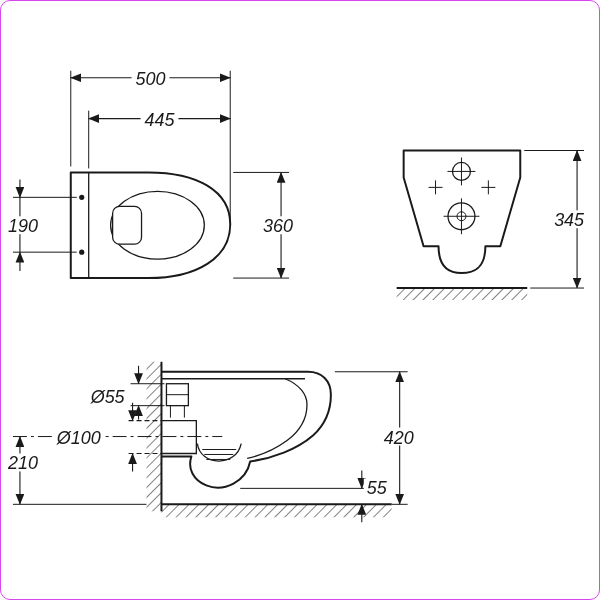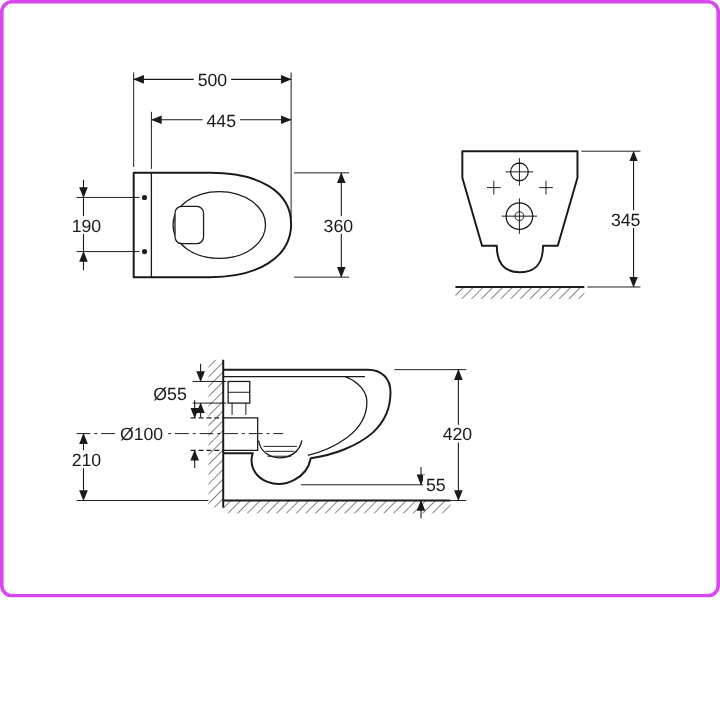--- a/index.html
+++ b/index.html
@@ -1,20 +1,21 @@
 <!DOCTYPE html>
 <html><head>
 <meta charset="utf-8">
 <style>
   html,body{margin:0;padding:0;background:#fff;}
   .canvas{
-    width:600px;height:498px;box-sizing:border-box;
-    border:3px solid #d946ef;border-radius:10px;overflow:hidden;
+    width:600px;height:600px;box-sizing:border-box;
+    border:1px solid #d946ef;border-radius:10px;overflow:hidden;
     background:#fff;position:relative;
     font-family:"Liberation Sans", sans-serif;
+    font-style:italic;
   }
   svg{display:block;width:100%;height:100%;}
   .outline{fill:none;stroke:#1a1a1a;stroke-width:2;stroke-linejoin:round;}
   .thin{fill:none;stroke:#1a1a1a;stroke-width:1.3;}
   .ext{fill:none;stroke:#1a1a1a;stroke-width:1;}
   .dim{fill:none;stroke:#1a1a1a;stroke-width:1.1;}
   .dash{fill:none;stroke:#1a1a1a;stroke-width:1.1;stroke-dasharray:5 3;}
   .cline{fill:none;stroke:#1a1a1a;stroke-width:1;stroke-dasharray:14 4 3 4;}
   .lbl{font-family:"Liberation Sans",sans-serif;font-size:18px;fill:#1a1a1a;}
   .bg{fill:#fff;}

